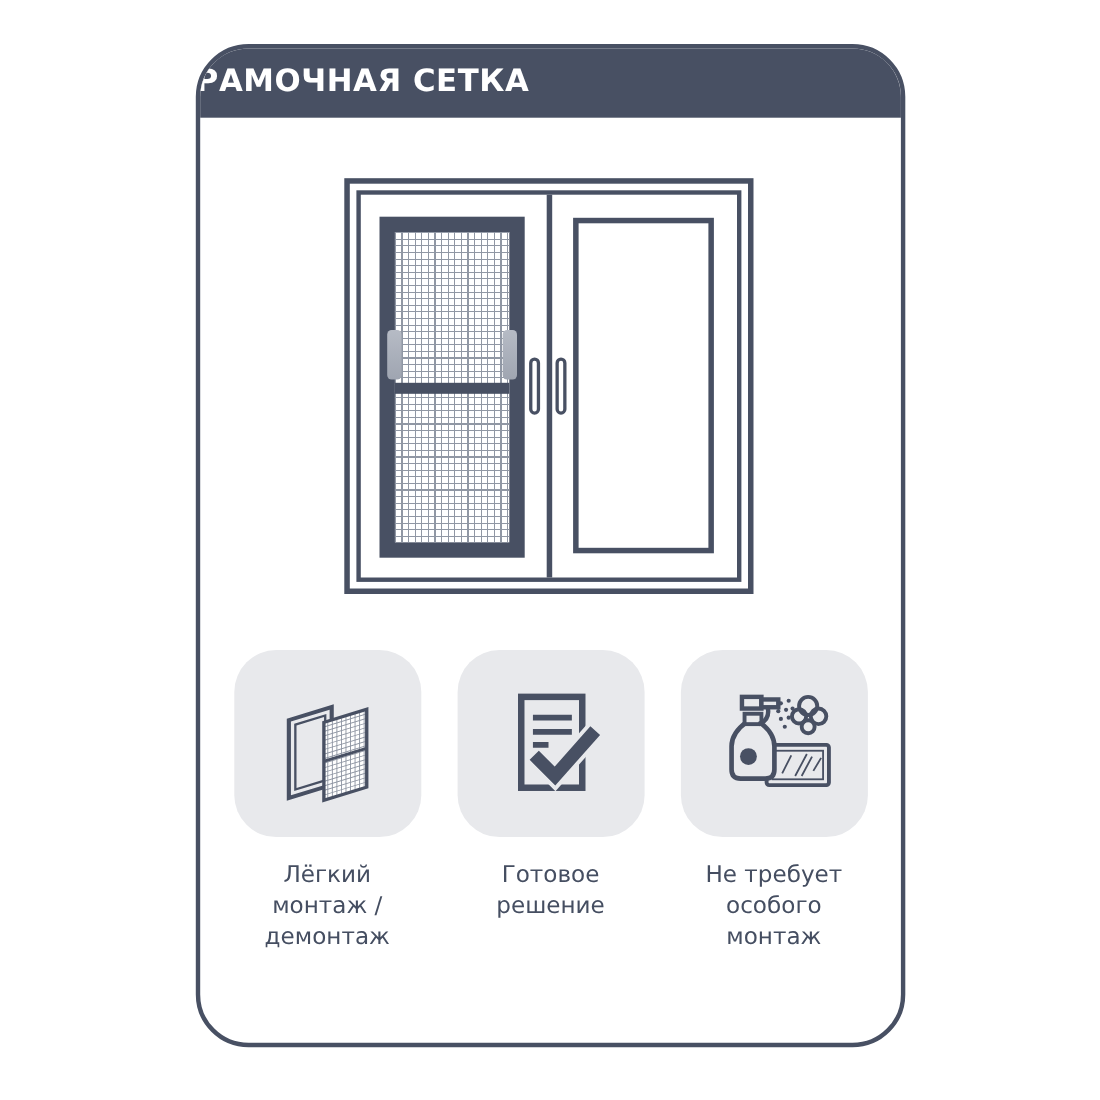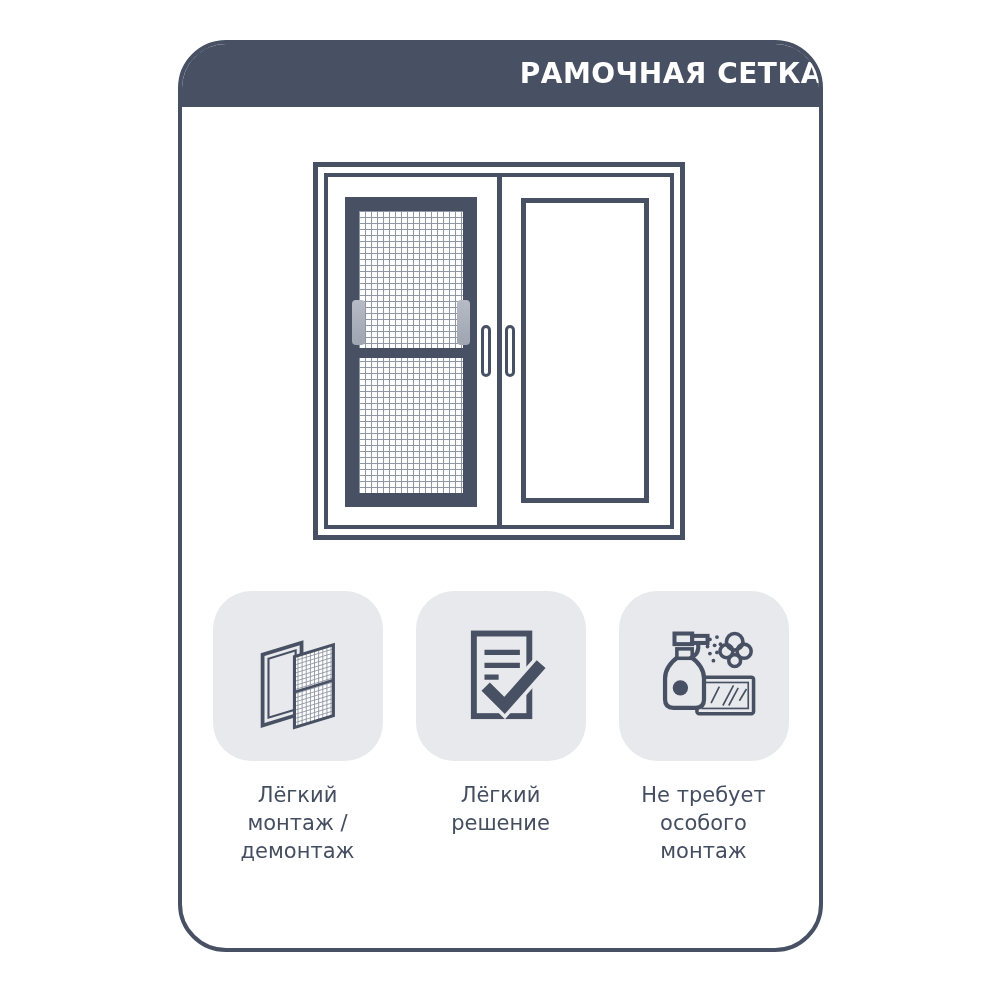--- a/index.html
+++ b/index.html
@@ -8,21 +8,21 @@
 
   .canvas { position: relative; width: 1000px; height: 1000px; background: #ffffff; }
 
   
   .card {
     position: absolute; left: 178px; top: 40px; width: 645px; height: 912px;
     border: 4px solid #485063; border-radius: 48px; background: #ffffff; overflow: hidden;
   }
   .card-header {
     position: absolute; left: -4px; top: -4px; right: -4px; height: 67px;
-    background: #485063; display: flex; align-items: center; justify-content: flex-end;
+    background: #485063; display: flex; align-items: center; justify-content: flex-start;
   }
   .card-header h1 {
     color: #ffffff; font-size: 28px; font-weight: bold; letter-spacing: 0.5px;
   }
 
   
   .win { position: absolute; left: 131px; top: 118px; width: 372px; height: 378px;
     border: 5px solid #485063; background: #ffffff; }
   .win-inner { position: absolute; inset: 6px; border: 4px solid #485063; }
   .win-divider { position: absolute; left: 179px; top: 10px; bottom: 10px; width: 5px; background: #485063; }
@@ -110,21 +110,21 @@
       <div class="feature">
         <div class="tile">
 
           <svg width="118" height="118" viewBox="0 0 100 100">
             <rect x="27" y="14" width="47" height="70" fill="none" stroke="#485063" stroke-width="5"></rect>
             <path d="M36 30h30M36 41h30M36 51h12" stroke="#485063" stroke-width="4.5" fill="none"></path>
             <path d="M37 59 L53 75 L84 40" fill="none" stroke="#e8e9ec" stroke-width="16" stroke-linejoin="miter"></path>
             <path d="M37 59 L53 75 L84 40" fill="none" stroke="#485063" stroke-width="10" stroke-linejoin="miter"></path>
           </svg>
         </div>
-        <div class="caption">Лёгкий
+        <div class="caption">Готовое
 решение</div>
       </div>
 
       <div class="feature">
         <div class="tile">
 
           <svg width="118" height="118" viewBox="0 0 100 100">
 
             <g>
               <rect x="44" y="51" width="48" height="31" rx="2" fill="#e8e9ec" stroke="#485063" stroke-width="3"></rect>

